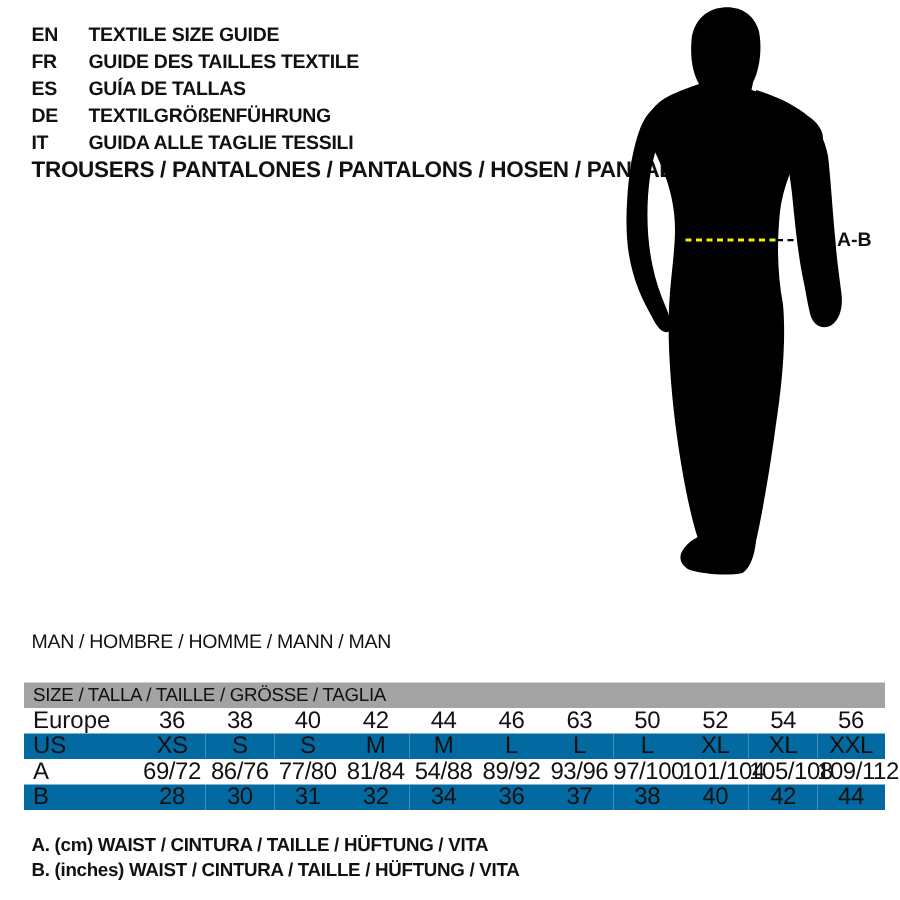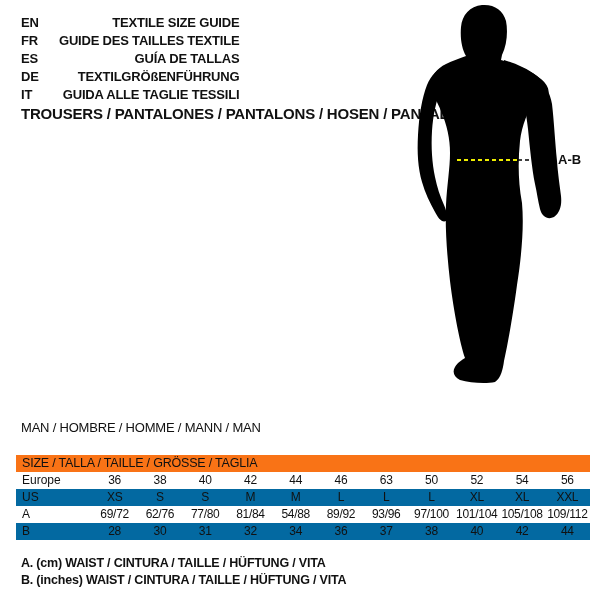--- a/index.html
+++ b/index.html
@@ -1,39 +1,39 @@
 <!DOCTYPE html>
 <html><head>
 <meta charset="utf-8">
 <style>
   html,body{margin:0;padding:0;background:#fff;}
   body{width:600px;height:600px;font-family:"Liberation Sans",sans-serif;color:#111;}
   .canvas{position:relative;width:600px;height:600px;background:#fff;overflow:hidden;}
 
   
   .lang-list{position:absolute;left:21px;top:14px;}
-  .lang-row{display:flex;height:18px;line-height:18px;font-size:13px;font-weight:700;letter-spacing:-0.2px;justify-content:space-between;}
+  .lang-row{display:flex;height:18px;line-height:18px;font-size:13px;font-weight:700;letter-spacing:-0.2px;}
   .lang-code{width:38px;}
 
   
   .category{position:absolute;left:21px;top:105px;margin:0;font-size:15px;font-weight:700;letter-spacing:-0.2px;white-space:nowrap;}
 
   
   .figure{position:absolute;left:410px;top:3px;width:190px;height:385px;}
   .figure svg{position:absolute;left:0;top:0;}
   .ab-label{position:absolute;left:148px;top:149px;font-size:13px;font-weight:600;letter-spacing:0;}
 
   
   .gender{position:absolute;left:21px;top:420px;margin:0;font-size:13px;font-weight:400;letter-spacing:-0.2px;}
 
   
   .table-wrap{position:absolute;left:16px;top:455px;width:574px;}
-  .thead{background:#f97316;height:17px;line-height:17px;padding-left:6px;font-size:12.5px;font-weight:400;letter-spacing:-0.2px;}
+  .thead{background:#a3a3a3;height:17px;line-height:17px;padding-left:6px;font-size:12.5px;font-weight:400;letter-spacing:-0.2px;}
   table{width:100%;border-collapse:collapse;table-layout:fixed;}
-  td{font-size:12px;height:17px;line-height:17px;text-align:center;padding:0;letter-spacing:-0.3px;white-space:nowrap;overflow:visible;}
+  td{font-size:16px;height:17px;line-height:17px;text-align:center;padding:0;letter-spacing:-0.3px;white-space:nowrap;overflow:visible;}
   td.rl{text-align:left;padding-left:6px;width:70px;letter-spacing:0;}
   tr.stripe{background:#0369a1;}
 
   
   .notes{position:absolute;left:21px;top:555px;font-size:12.5px;font-weight:700;line-height:17px;letter-spacing:-0.2px;}
 </style>
 </head>
 <body>
 
 <div class="canvas">
@@ -124,21 +124,21 @@
           <td>L</td>
           <td>L</td>
           <td>L</td>
           <td>XL</td>
           <td>XL</td>
           <td>XXL</td>
         </tr>
         <tr>
           <td class="rl">A</td>
           <td>69/72</td>
-          <td>62/76</td>
+          <td>86/76</td>
           <td>77/80</td>
           <td>81/84</td>
           <td>54/88</td>
           <td>89/92</td>
           <td>93/96</td>
           <td>97/100</td>
           <td>101/104</td>
           <td>105/108</td>
           <td>109/112</td>
         </tr>

